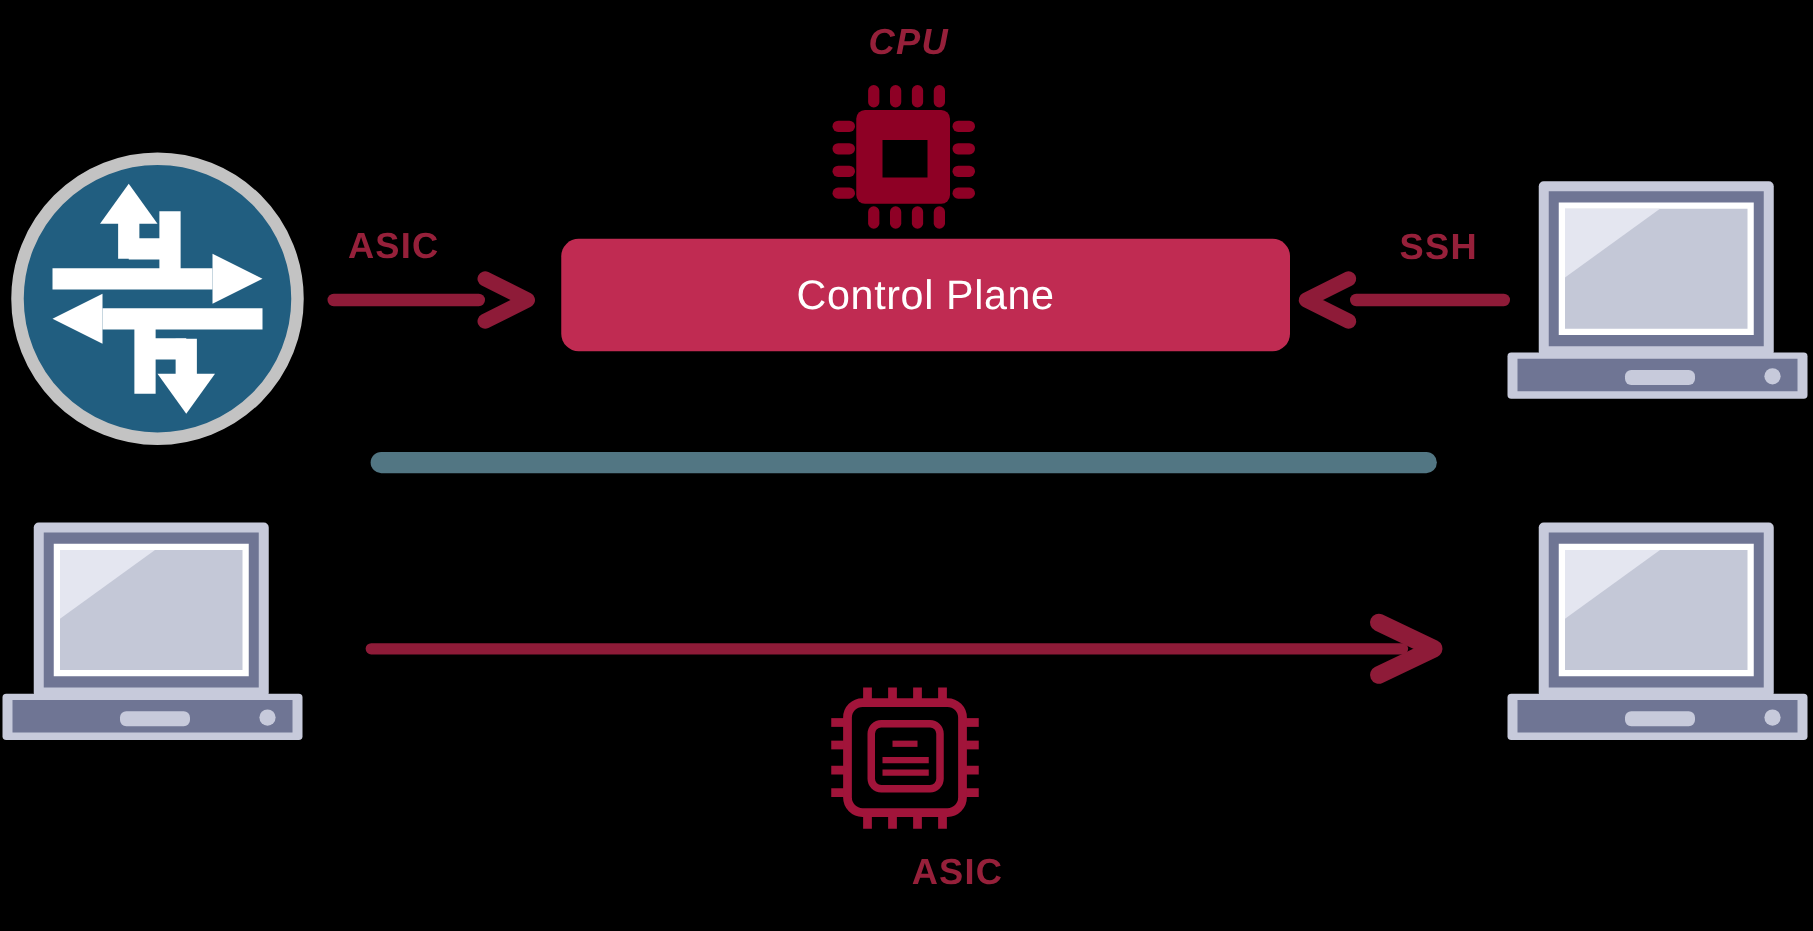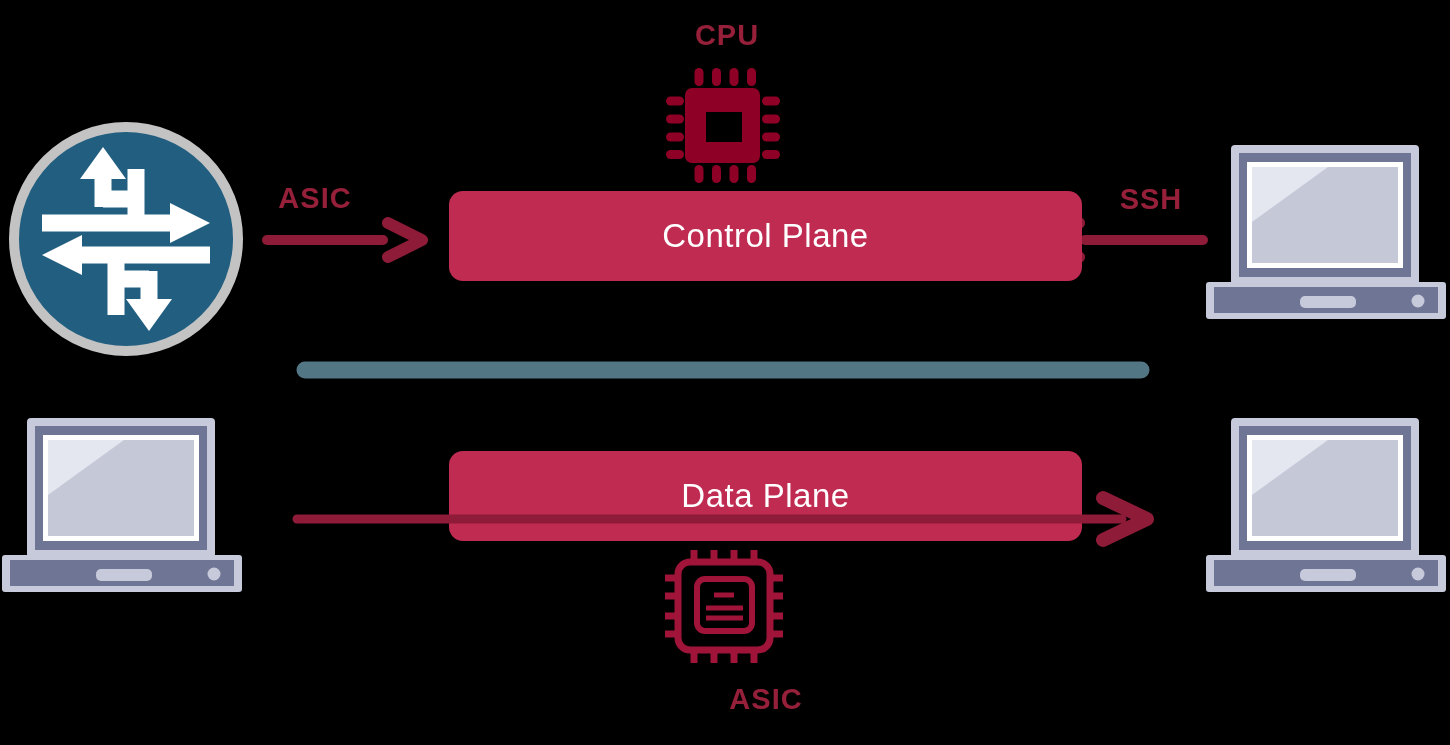--- a/index.html
+++ b/index.html
@@ -25,38 +25,38 @@
     width:1450px;height:745px;
     background:var(--bg);
     overflow:hidden;
     font-family:"Liberation Sans", sans-serif;
   }
   .layer{position:absolute;left:0;top:0;}
   .base-layer{z-index:1;}
   .top-layer{z-index:3;}
   .plane-box{
     position:absolute;
-    left:449px;width:633px;height:90px;
+    left:449px;width:583px;height:90px;
     background:var(--plane-box);
     border-radius:14px;
     display:flex;align-items:center;justify-content:center;
     color:var(--plane-text);
     font-size:33px;font-weight:400;letter-spacing:0.5px;
     z-index:2;
   }
   .plane-box.control{top:191px;}
   .plane-box.data{top:451px;}
   .diagram-label{
     position:absolute;
     transform:translate(-50%,-50%);
     color:var(--label);
     font-size:29px;font-weight:700;letter-spacing:1px;
     z-index:4;white-space:nowrap;
   }
-  .label-cpu{left:727px;top:35px;}
+  .label-cpu{left:727px;top:35px;font-style:italic;}
   .label-ospf{left:315px;top:198px;}
   .label-ssh{left:1151px;top:199px;}
   .label-asic{left:766px;top:699px;}
   
   .shaft{stroke:var(--arrow);stroke-width:10;stroke-linecap:round;fill:none;}
   .head{stroke:var(--arrow);stroke-width:12;stroke-linecap:round;stroke-linejoin:round;fill:none;}
   .data-shaft{stroke:var(--arrow);stroke-width:9;stroke-linecap:round;fill:none;}
   .data-head{stroke:var(--arrow);stroke-width:14;stroke-linecap:round;stroke-linejoin:round;fill:none;}
   .divider-line{stroke:var(--divider);stroke-width:17;stroke-linecap:round;fill:none;}
   .router-body{fill:var(--router-blue);stroke:var(--router-ring);stroke-width:10;}
@@ -177,23 +177,20 @@
     </g>
 
     <use href="#laptop" transform="translate(1206,145)"></use>
     <use href="#laptop" transform="translate(2,418)"></use>
     <use href="#laptop" transform="translate(1206,418)"></use>
   </svg>
 
   <div class="plane-box control">
     <span>Control Plane</span>
   </div>
-  <div class="plane-box data">
-    <span>Data Plane</span>
-  </div>
 
   <svg class="layer top-layer" width="1450" height="745" viewBox="0 0 1450 745">
     <line class="data-shaft" x1="297" y1="519" x2="1122" y2="519"></line>
     <path class="data-head" d="M1103,498 L1147,519 L1103,540"></path>
   </svg>
 
   <div class="diagram-label label-cpu">CPU</div>
   <div class="diagram-label label-ospf">ASIC</div>
   <div class="diagram-label label-ssh">SSH</div>
   <div class="diagram-label label-asic">ASIC</div>

